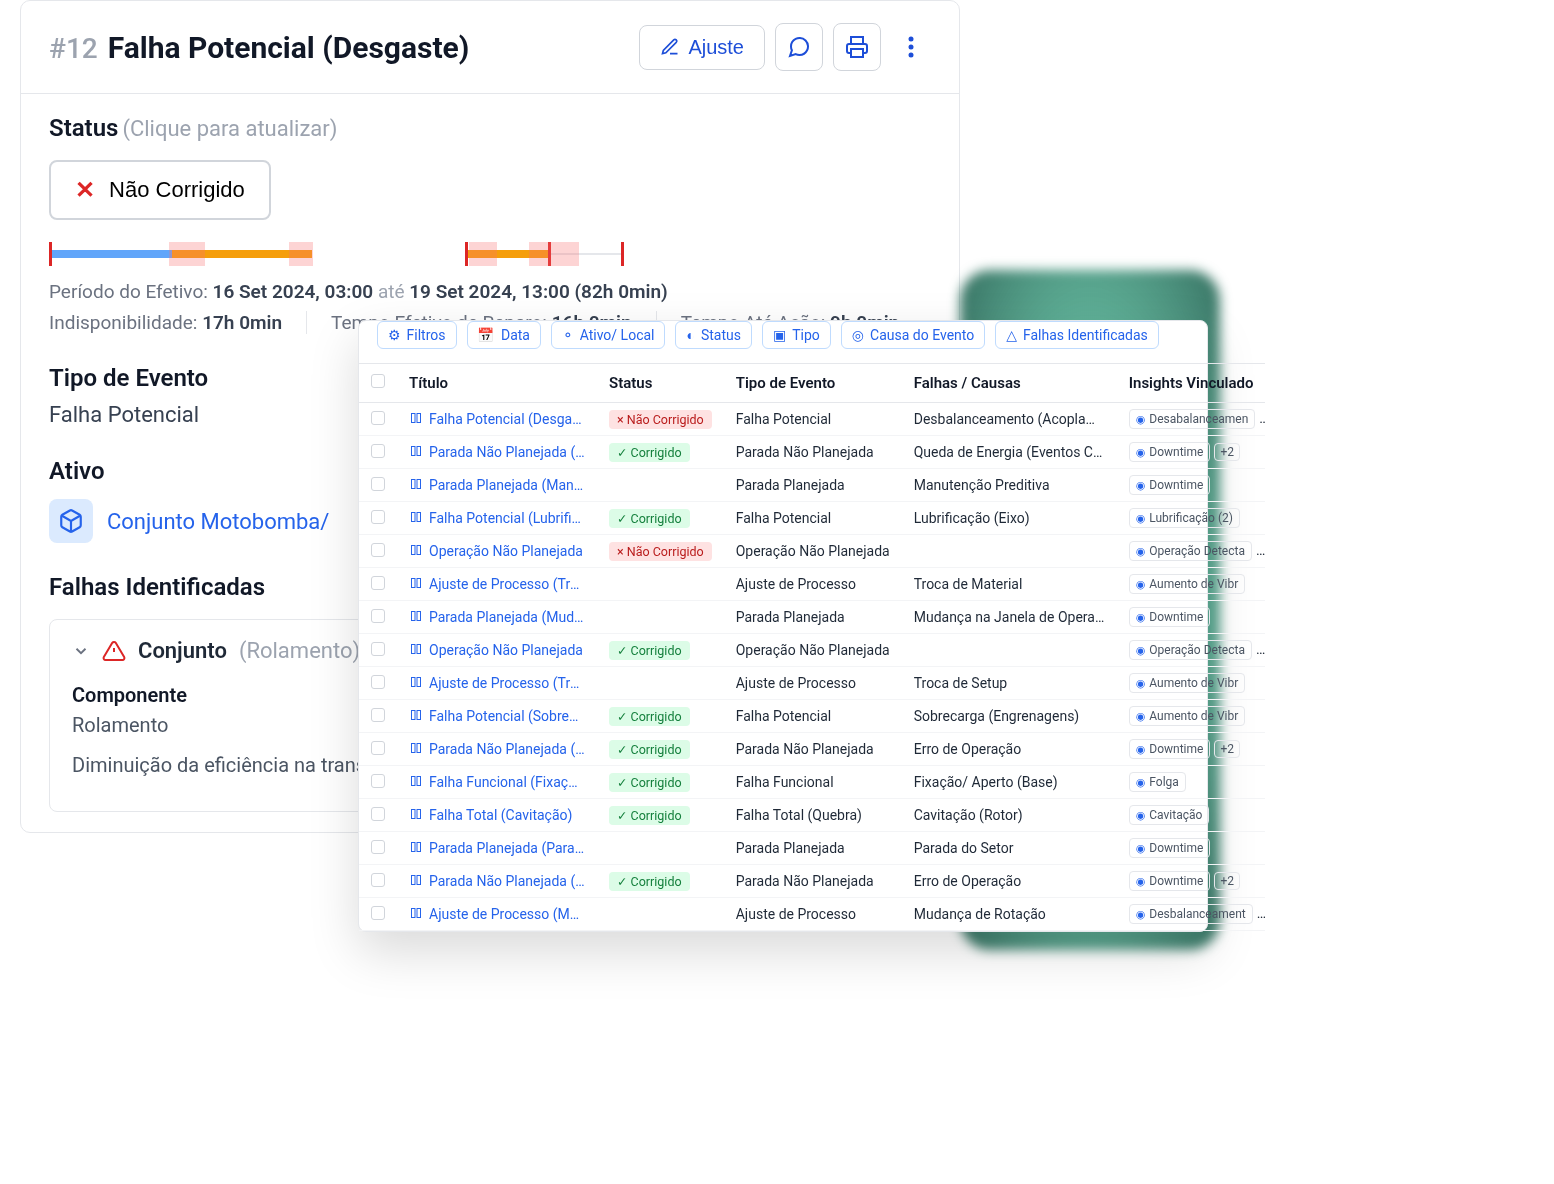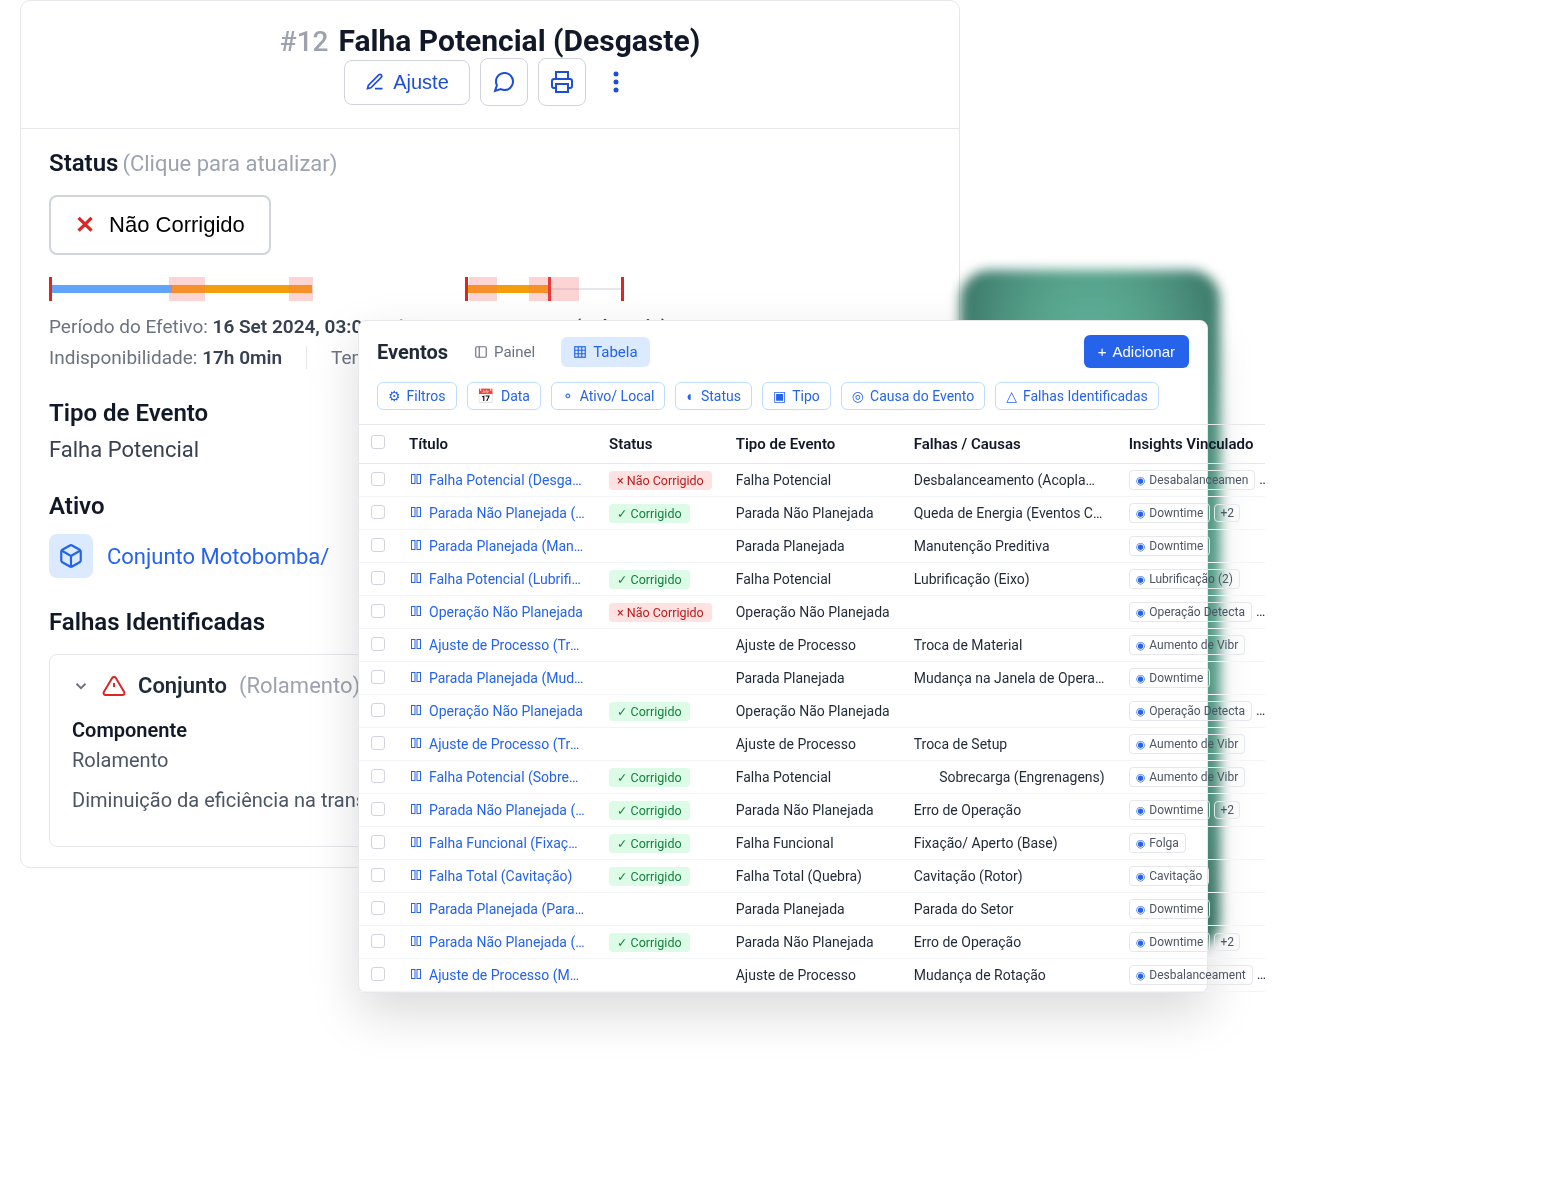--- a/index.html
+++ b/index.html
@@ -1,20 +1,20 @@
 <!DOCTYPE html>
 <html><head>
   <meta charset="utf-8">
   <style>
     * { box-sizing: border-box; margin: 0; padding: 0; }
     body { font-family: -apple-system, BlinkMacSystemFont, "Segoe UI", Roboto, sans-serif; background: #fff; color: #1f2937; position: relative; width: 1554px; height: 1184px; overflow: hidden; }
     
     .detail-panel { position: absolute; top: 0; left: 20px; width: 940px; background: #fff; border: 1px solid #e5e7eb; border-radius: 10px; padding: 0; }
     
-    .detail-header { display: flex; justify-content: space-between; align-items: center; padding: 22px 28px; border-bottom: 1px solid #e5e7eb; flex-direction: column; }
+    .detail-header { display: flex; justify-content: space-between; align-items: center; padding: 22px 28px; border-bottom: 1px solid #e5e7eb; }
     .detail-title-wrap { display: flex; align-items: baseline; gap: 10px; }
     .detail-id { color: #9ca3af; font-size: 28px; font-weight: 500; }
     .detail-title { font-size: 30px; font-weight: 700; color: #111827; }
     .header-actions { display: flex; gap: 10px; align-items: center; }
     .btn-outline { display: flex; align-items: center; gap: 8px; border: 1px solid #d1d5db; background: #fff; color: #1d4ed8; font-size: 20px; font-weight: 500; padding: 10px 20px; border-radius: 8px; cursor: pointer; }
     .icon-btn { width: 48px; height: 48px; display: flex; align-items: center; justify-content: center; border: 1px solid #d1d5db; border-radius: 8px; color: #1d4ed8; cursor: pointer; background: #fff; }
     .menu-btn { width: 40px; height: 48px; display: flex; align-items: center; justify-content: center; color: #1d4ed8; cursor: pointer; }
     
     .detail-body { padding: 20px 28px; }
     .section-label { font-size: 24px; font-weight: 600; color: #111827; margin-bottom: 4px; }
@@ -221,43 +221,20 @@
           <div class="fault-col" style="flex:1;">
             <div class="fault-col-value">Substituição do componente</div>
           </div>
         </div>
       </div>
     </div>
   </div>
 </div>
 
 <div class="table-panel">
-  <div class="table-header">
-    <div class="table-tabs">
-      <span class="table-title">Eventos</span>
-      <div class="tab-btn">
-        <svg width="14" height="14" viewBox="0 0 24 24" fill="none" stroke="currentColor" stroke-width="2">
-            <rect x="3" y="3" width="18" height="18" rx="2"></rect>
-            <path d="M9 3v18"></path>
-          </svg>
-        <span>Painel</span>
-      </div>
-      <div class="tab-btn active">
-        <svg width="14" height="14" viewBox="0 0 24 24" fill="none" stroke="currentColor" stroke-width="2">
-            <rect x="3" y="3" width="18" height="18"></rect>
-            <path d="M3 9h18M3 15h18M9 3v18M15 3v18"></path>
-          </svg>
-        <span>Tabela</span>
-      </div>
-    </div>
-    <button class="btn-primary">
-      <span>+</span>
-      <span>Adicionar</span>
-    </button>
-  </div>
 
   <div class="filters-row">
     <div class="filter-chip blue">
         <span>⚙</span>
         <span>Filtros</span>
       </div>
     <div class="filter-chip blue">
         <span>📅</span>
         <span>Data</span>
       </div>
@@ -395,21 +372,21 @@
           <td style="max-width: 140px;"><span class="insight-tag"><span class="i-icon" style="color:#2563eb">◉</span>Aumento de Vibr</span></td>
         </tr>
         <tr>
           <td class="checkbox-cell"><span class="cbox"></span></td>
           <td class="title-cell"><svg class="link-icon" width="12" height="12" viewBox="0 0 24 24" fill="none" stroke="currentColor" stroke-width="2">
               <rect x="3" y="3" width="7" height="18"></rect>
               <rect x="14" y="3" width="7" height="18"></rect>
             </svg>Falha Potencial (Sobrecarga)</td>
           <td><span class="status-pill green">✓ Corrigido</span></td>
           <td>Falha Potencial</td>
-          <td style="max-width: 215px; text-align: right;">Sobrecarga (Engrenagens)</td>
+          <td style="max-width: 215px;">Sobrecarga (Engrenagens)</td>
           <td style="max-width: 140px;"><span class="insight-tag"><span class="i-icon" style="color:#2563eb">◉</span>Aumento de Vibr</span></td>
         </tr>
         <tr>
           <td class="checkbox-cell"><span class="cbox"></span></td>
           <td class="title-cell"><svg class="link-icon" width="12" height="12" viewBox="0 0 24 24" fill="none" stroke="currentColor" stroke-width="2">
               <rect x="3" y="3" width="7" height="18"></rect>
               <rect x="14" y="3" width="7" height="18"></rect>
             </svg>Parada Não Planejada (Erro de...</td>
           <td><span class="status-pill green">✓ Corrigido</span></td>
           <td>Parada Não Planejada</td>

